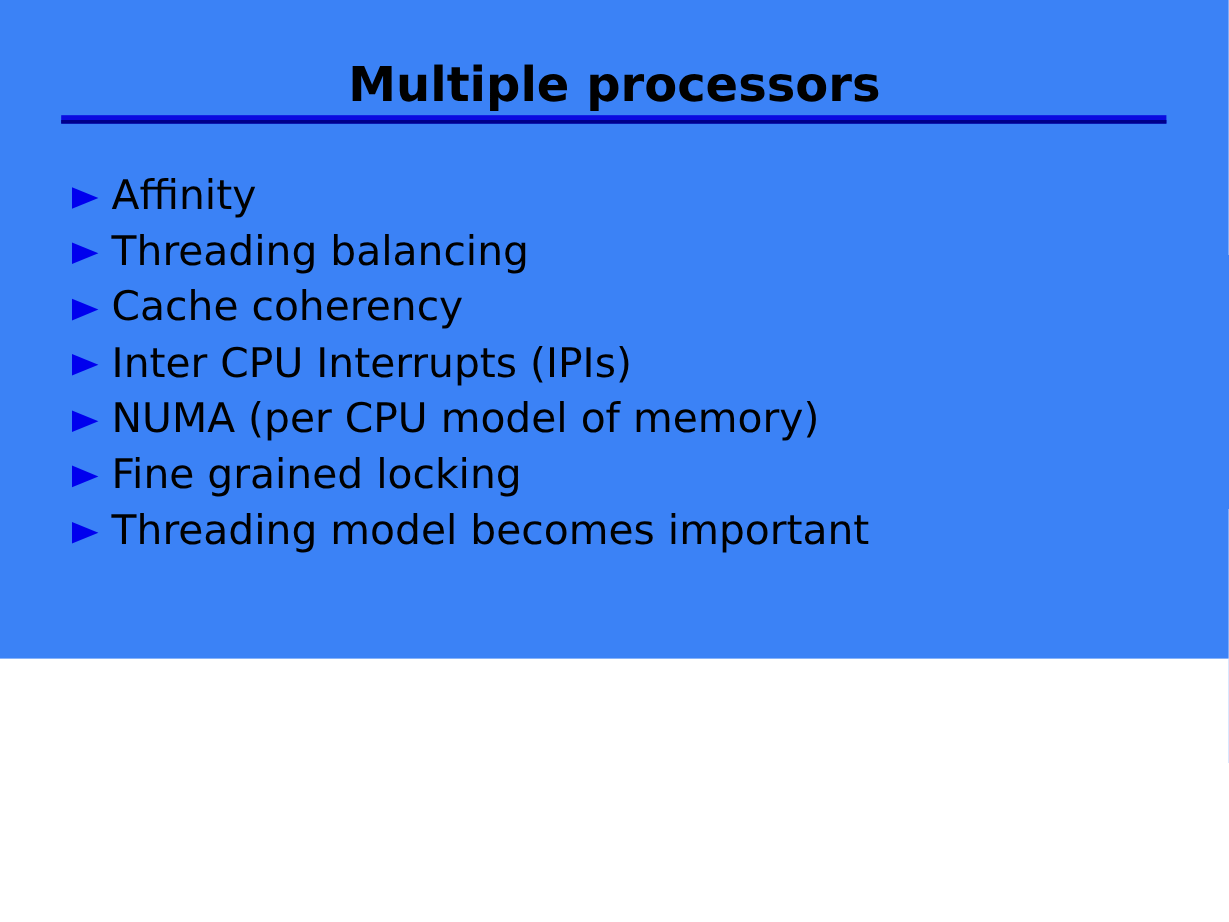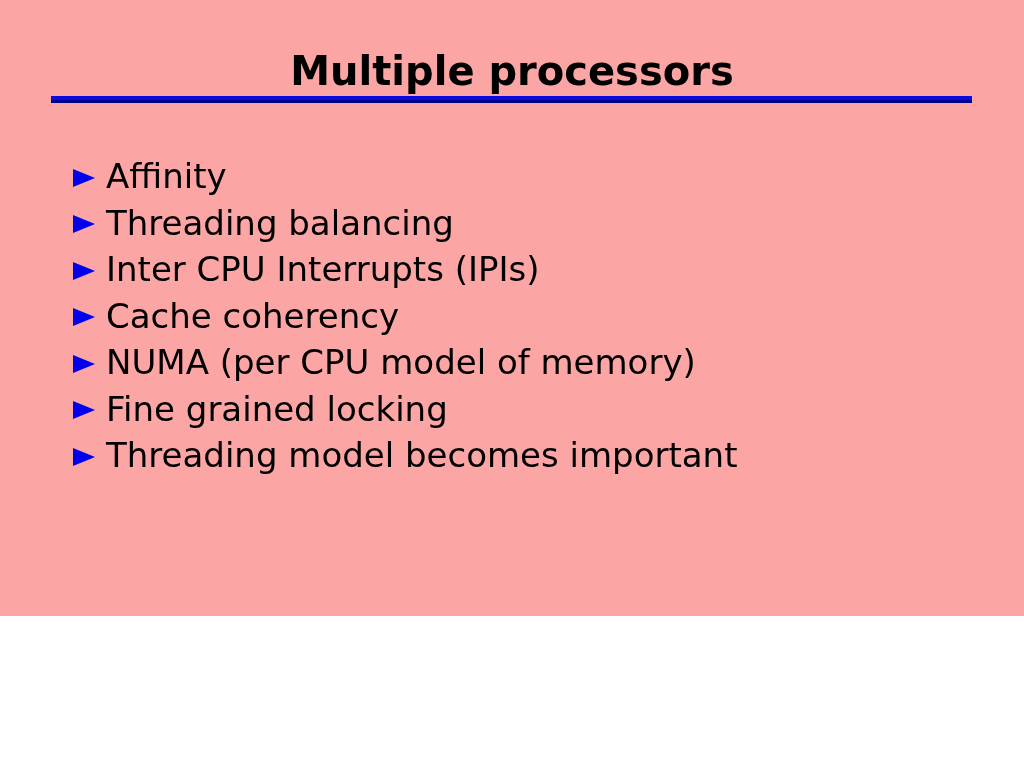--- a/index.html
+++ b/index.html
@@ -3,22 +3,22 @@
 <meta charset="utf-8">
 <style>
   html, body {
     margin: 0;
     padding: 0;
     background: #ffffff;
   }
   .slide {
     position: relative;
     width: 1024px;
-    height: 616px;
-    background: #fca5a5;
+    height: 549px;
+    background: #3b82f6;
     font-family: "DejaVu Sans", "Liberation Sans", sans-serif;
     color: #000000;
     overflow: hidden;
   }
   .slide-title {
     position: absolute;
     top: 48px;
     left: 0;
     width: 100%;
     margin: 0;
@@ -34,21 +34,21 @@
     left: 51px;
     width: 921px;
     height: 4px;
     background: #0b0be0;
     border-bottom: 3px solid #000089;
   }
   .bullet-list {
     position: absolute;
     top: 140px;
     left: 60px;
-    margin: 13px;
+    margin: 0;
     padding: 0;
     list-style: none;
   }
   .bullet-item {
     display: flex;
     align-items: center;
     height: 46.5px;
     font-size: 34px;
     line-height: 46.5px;
     white-space: nowrap;
@@ -81,25 +81,25 @@
     <li class="bullet-item">
       <span class="bullet-triangle"></span>
       <span class="bullet-text">Affinity</span>
     </li>
     <li class="bullet-item">
       <span class="bullet-triangle"></span>
       <span class="bullet-text">Threading balancing</span>
     </li>
     <li class="bullet-item">
       <span class="bullet-triangle"></span>
-      <span class="bullet-text">Inter CPU Interrupts (IPIs)</span>
+      <span class="bullet-text">Cache coherency</span>
     </li>
     <li class="bullet-item">
       <span class="bullet-triangle"></span>
-      <span class="bullet-text">Cache coherency</span>
+      <span class="bullet-text">Inter CPU Interrupts (IPIs)</span>
     </li>
     <li class="bullet-item">
       <span class="bullet-triangle"></span>
       <span class="bullet-text">NUMA (per CPU model of memory)</span>
     </li>
     <li class="bullet-item">
       <span class="bullet-triangle"></span>
       <span class="bullet-text">Fine grained locking</span>
     </li>
     <li class="bullet-item">

